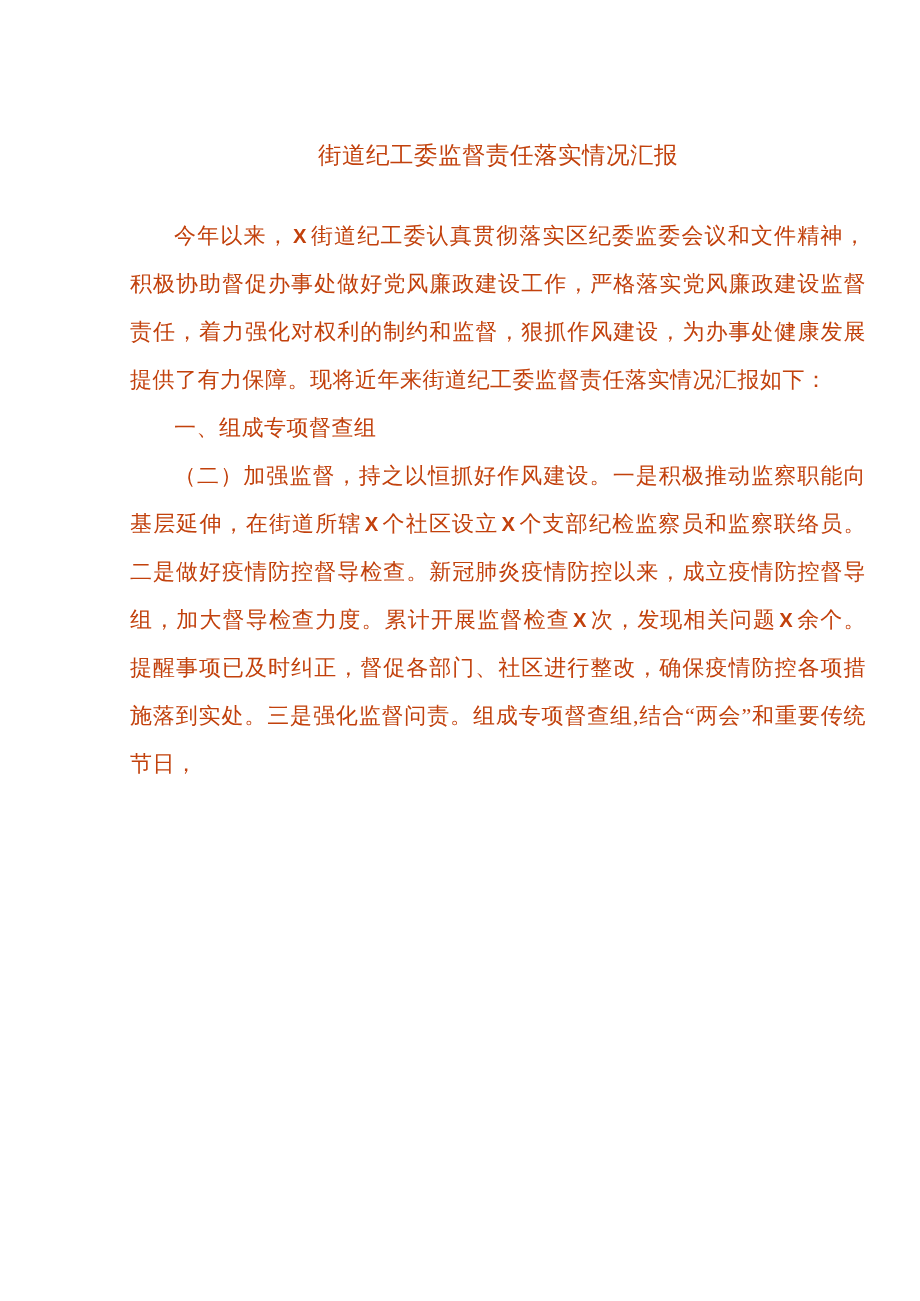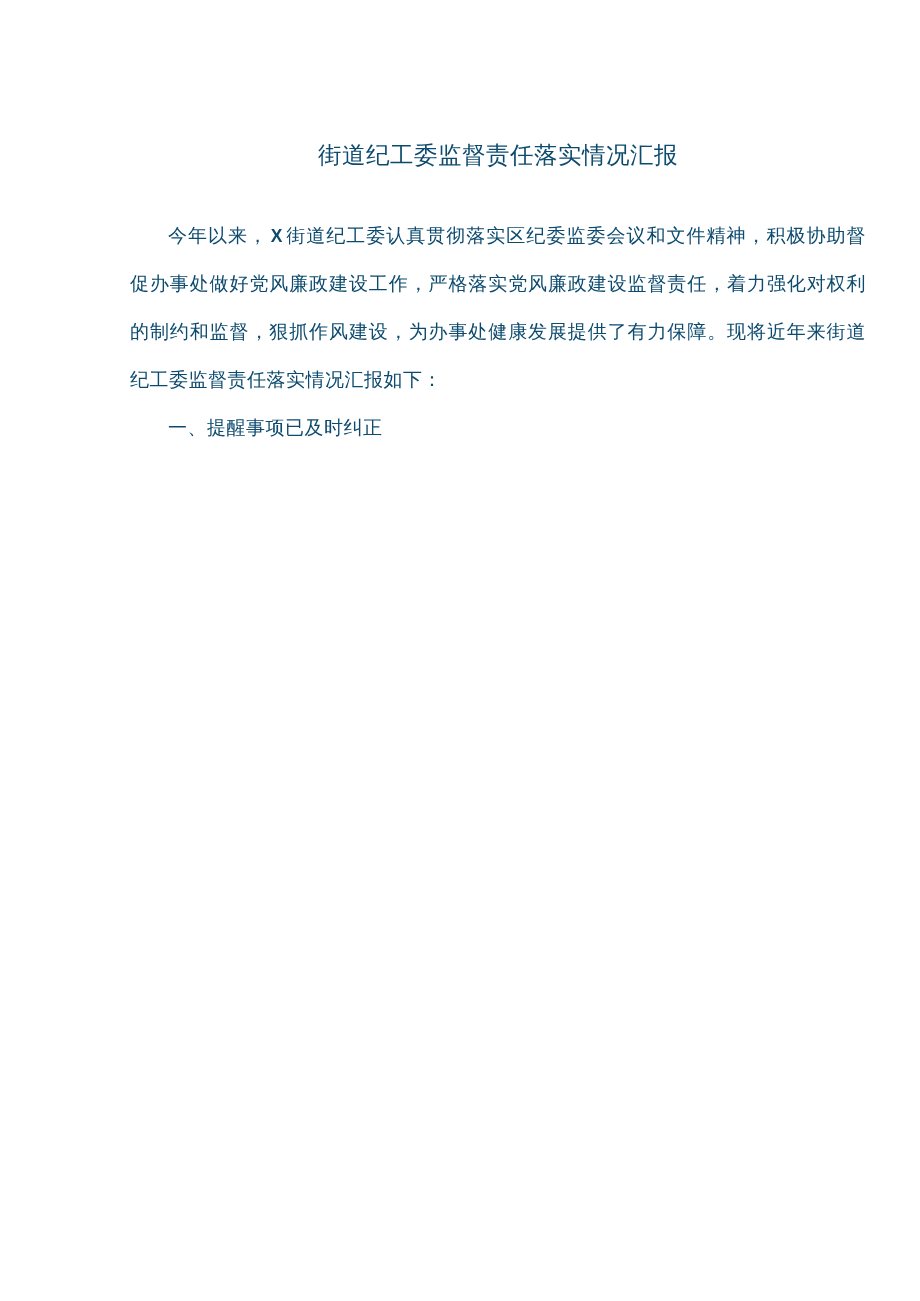--- a/index.html
+++ b/index.html
@@ -5,50 +5,51 @@
   html, body { margin: 0; padding: 0; background: #ffffff; }
   .page {
     position: relative;
     width: 920px;
     height: 1301px;
     background: #ffffff;
     box-sizing: border-box;
     padding: 131px 54px 0 130px;
     overflow: hidden;
     font-family: "Liberation Serif", "DejaVu Serif", serif;
-    color: #0c4a6e;
+    color: #c2410c;
   }
   .doc-title {
     margin: 0;
     text-align: center;
     font-size: 23.5px;
     font-weight: normal;
     line-height: 48px;
     letter-spacing: 0.5px;
     white-space: nowrap;
   }
   .doc-body { margin-top: 33px; }
   .doc-body p.para {
     margin: 0;
-    font-size: 19px;
+    font-size: 22px;
     line-height: 48px;
     text-align: justify;
     text-indent: 2em;
     letter-spacing: 0.5px;
   }
   .doc-body p.heading { font-weight: normal; }
   b.x {
     font-family: "Liberation Sans", "DejaVu Sans", sans-serif;
     font-weight: 700;
     font-size: 0.92em;
     margin: 0 0.16em;
   }
 </style>
 </head>
 <body>
 
 <div class="page">
   <h1 class="doc-title">街道纪工委监督责任落实情况汇报</h1>
   <div class="doc-body">
       <p class="para body">今年以来，<b class="x">X</b>街道纪工委认真贯彻落实区纪委监委会议和文件精神，积极协助督促办事处做好党风廉政建设工作，严格落实党风廉政建设监督责任，着力强化对权利的制约和监督，狠抓作风建设，为办事处健康发展提供了有力保障。现将近年来街道纪工委监督责任落实情况汇报如下：</p>
-      <p class="para heading">一、提醒事项已及时纠正</p>
+      <p class="para heading">一、组成专项督查组</p>
+      <p class="para body">（二）加强监督，持之以恒抓好作风建设。一是积极推动监察职能向基层延伸，在街道所辖<b class="x">X</b>个社区设立<b class="x">X</b>个支部纪检监察员和监察联络员。二是做好疫情防控督导检查。新冠肺炎疫情防控以来，成立疫情防控督导组，加大督导检查力度。累计开展监督检查<b class="x">X</b>次，发现相关问题<b class="x">X</b>余个。提醒事项已及时纠正，督促各部门、社区进行整改，确保疫情防控各项措施落到实处。三是强化监督问责。组成专项督查组,结合“两会”和重要传统节日，</p>
     </div>
 </div>
 
 </body></html>

